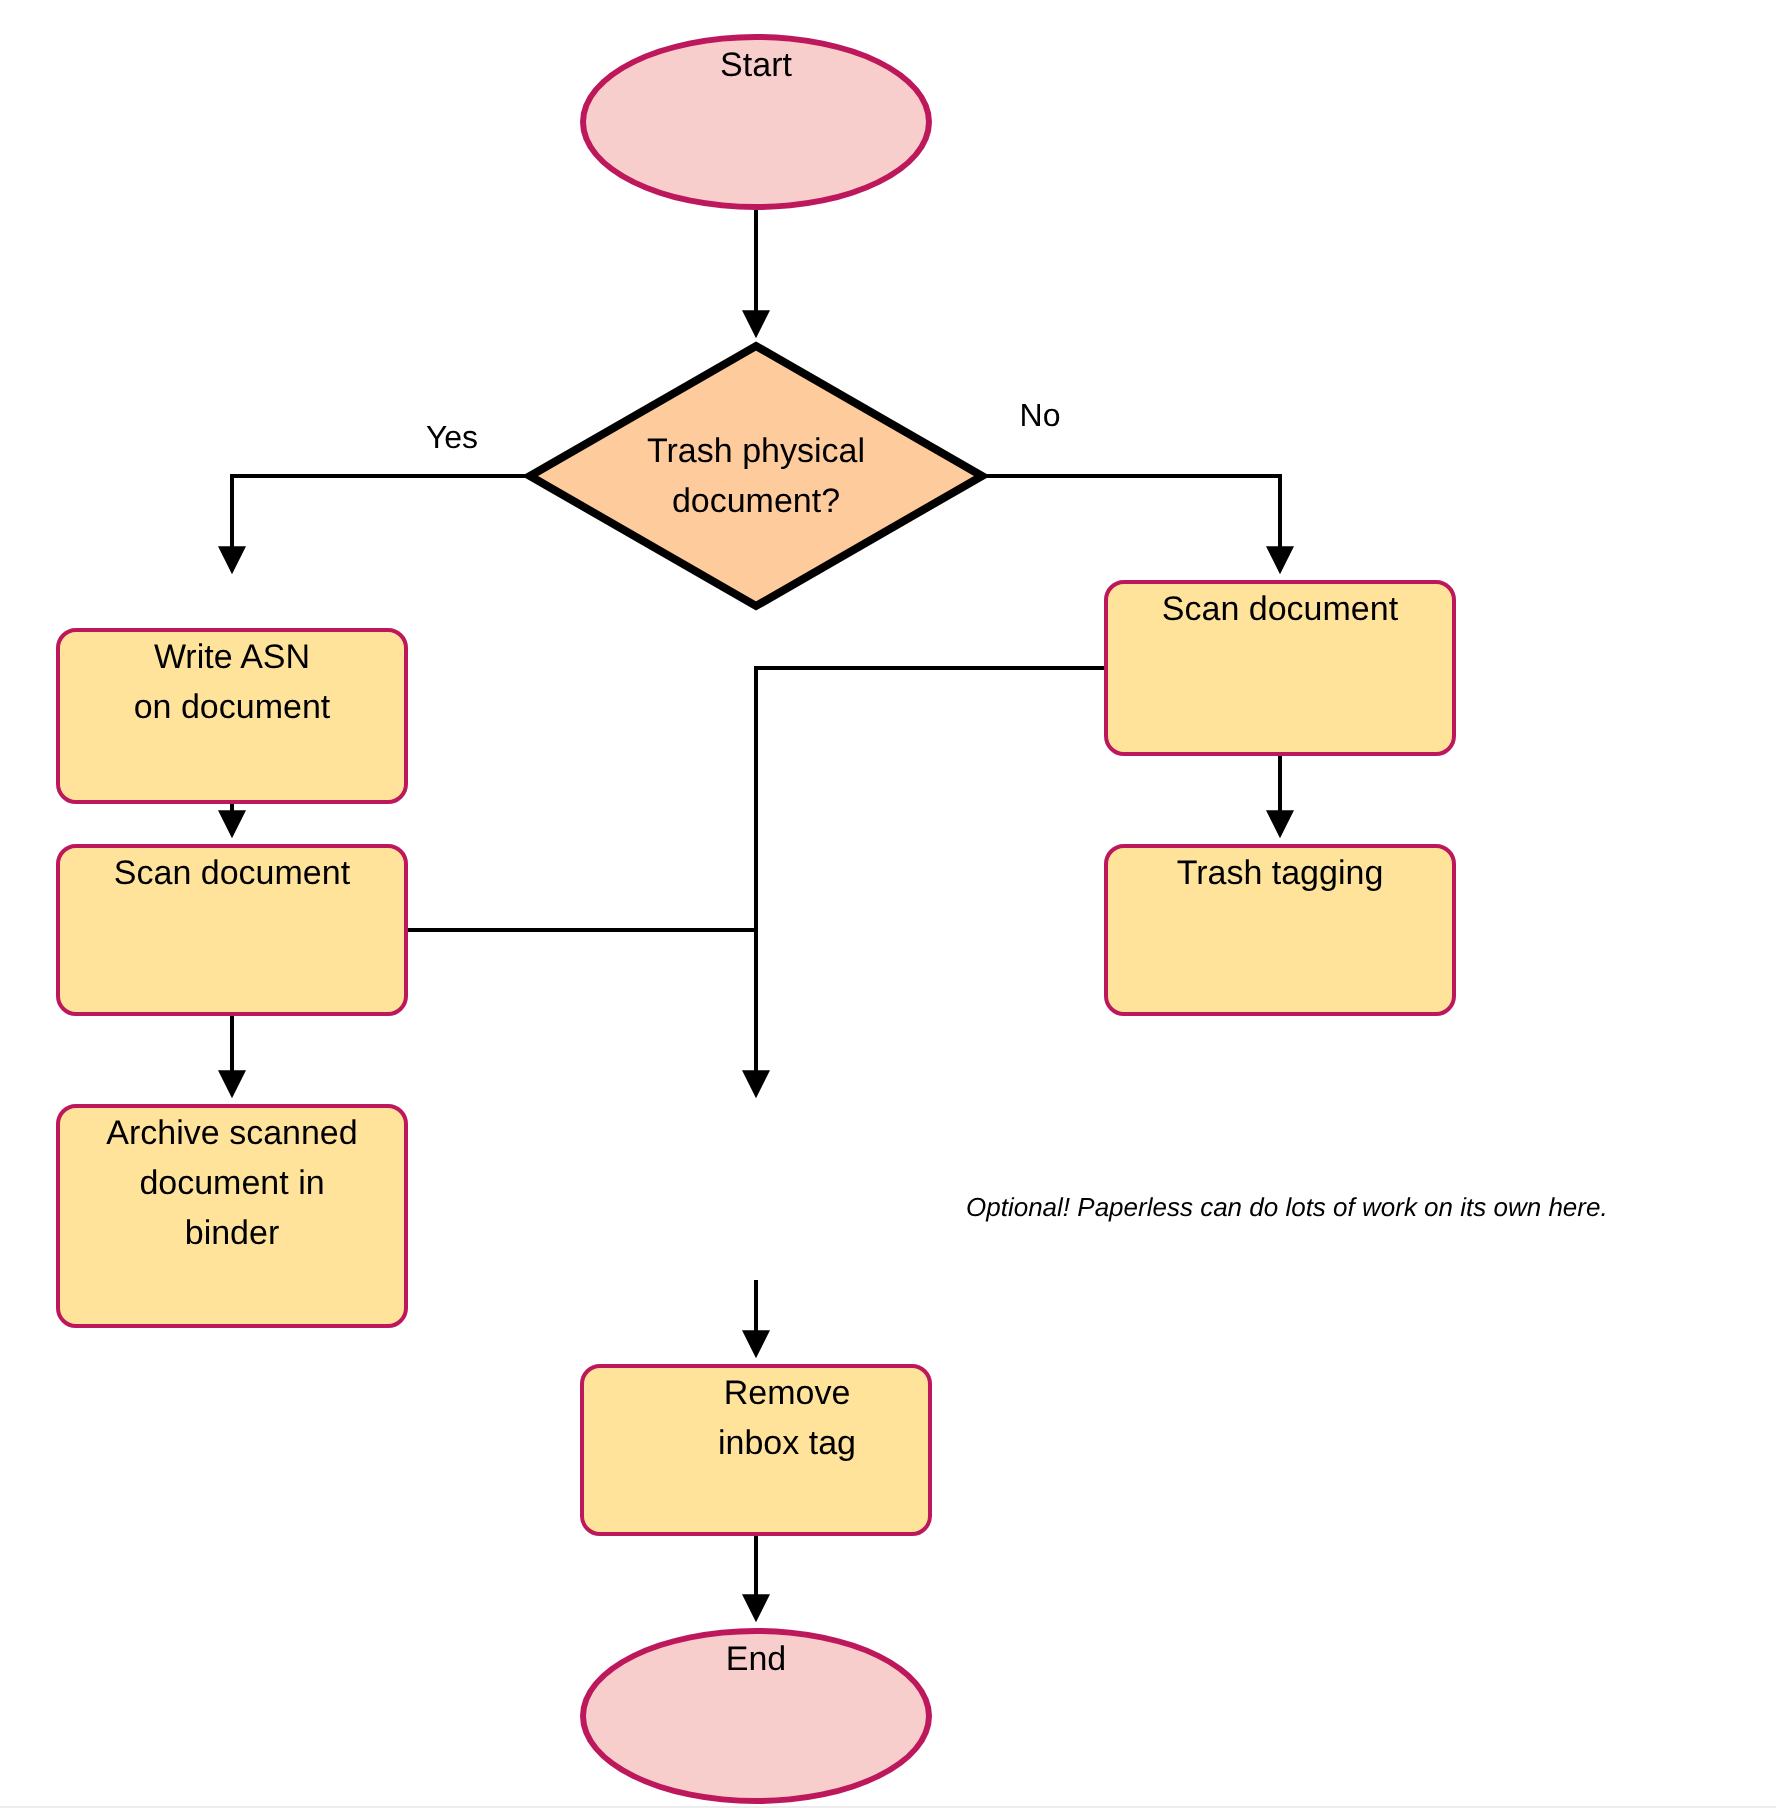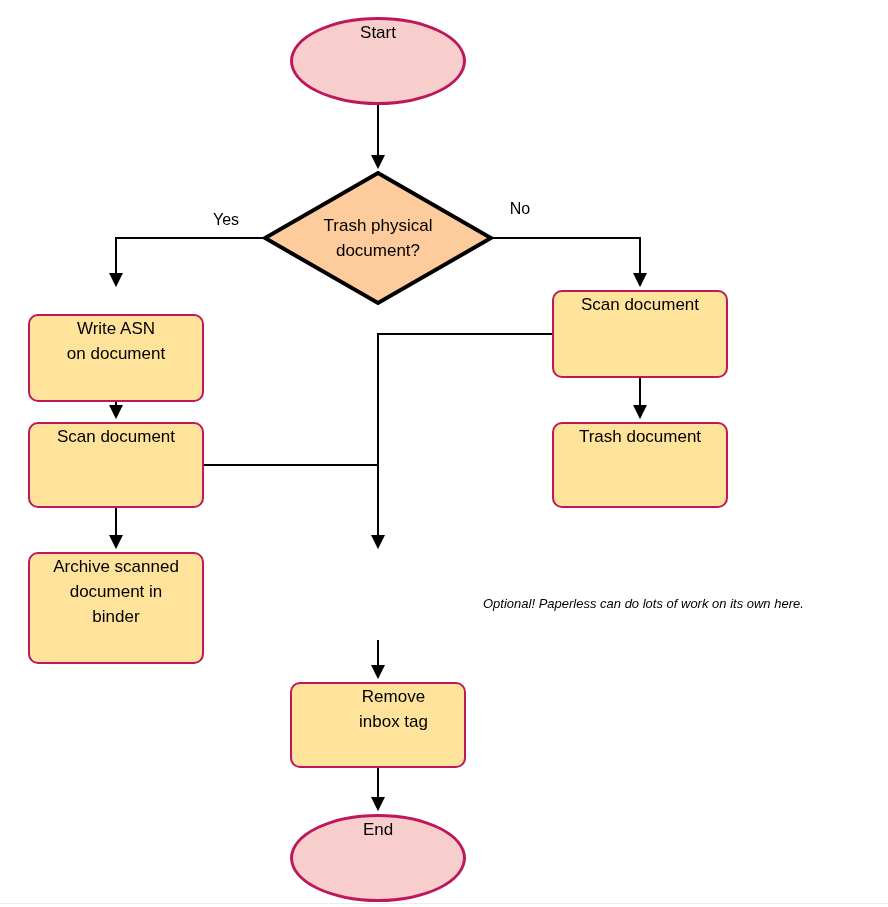--- a/index.html
+++ b/index.html
@@ -129,21 +129,21 @@
     <span class="label">Archive scanned
 document in
 binder</span>
   </div>
 
   <div class="node process" style="left: 552px; top: 290px; width: 176px; height: 88px; background: rgb(255, 227, 155);">
     <span class="label">Scan document</span>
   </div>
 
   <div class="node process" style="left: 552px; top: 422px; width: 176px; height: 86px; background: rgb(255, 227, 155);">
-    <span class="label">Trash document</span>
+    <span class="label">Trash tagging</span>
   </div>
 
 
   <div class="annotation">Optional! Paperless can do lots of work on its own here.</div>
 
   <div class="node process" style="left: 290px; top: 682px; width: 176px; height: 86px; background: rgb(255, 227, 155); padding-left: 31px;">
     <span class="label">Remove
 inbox tag</span>
   </div>
 

